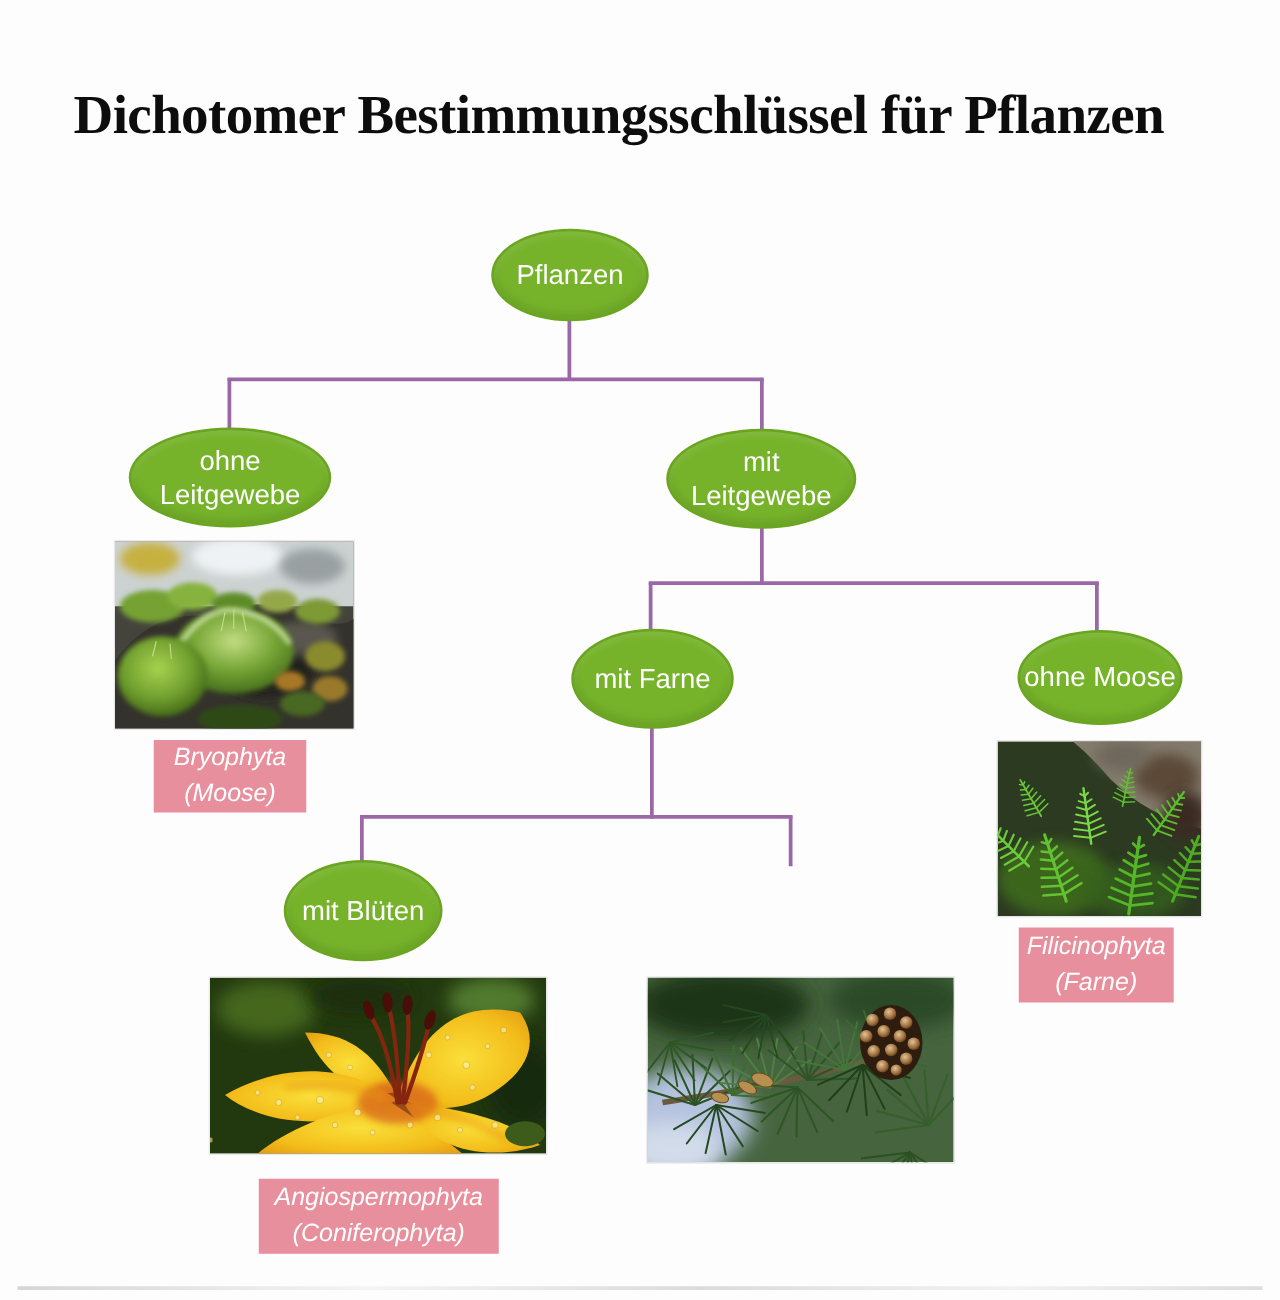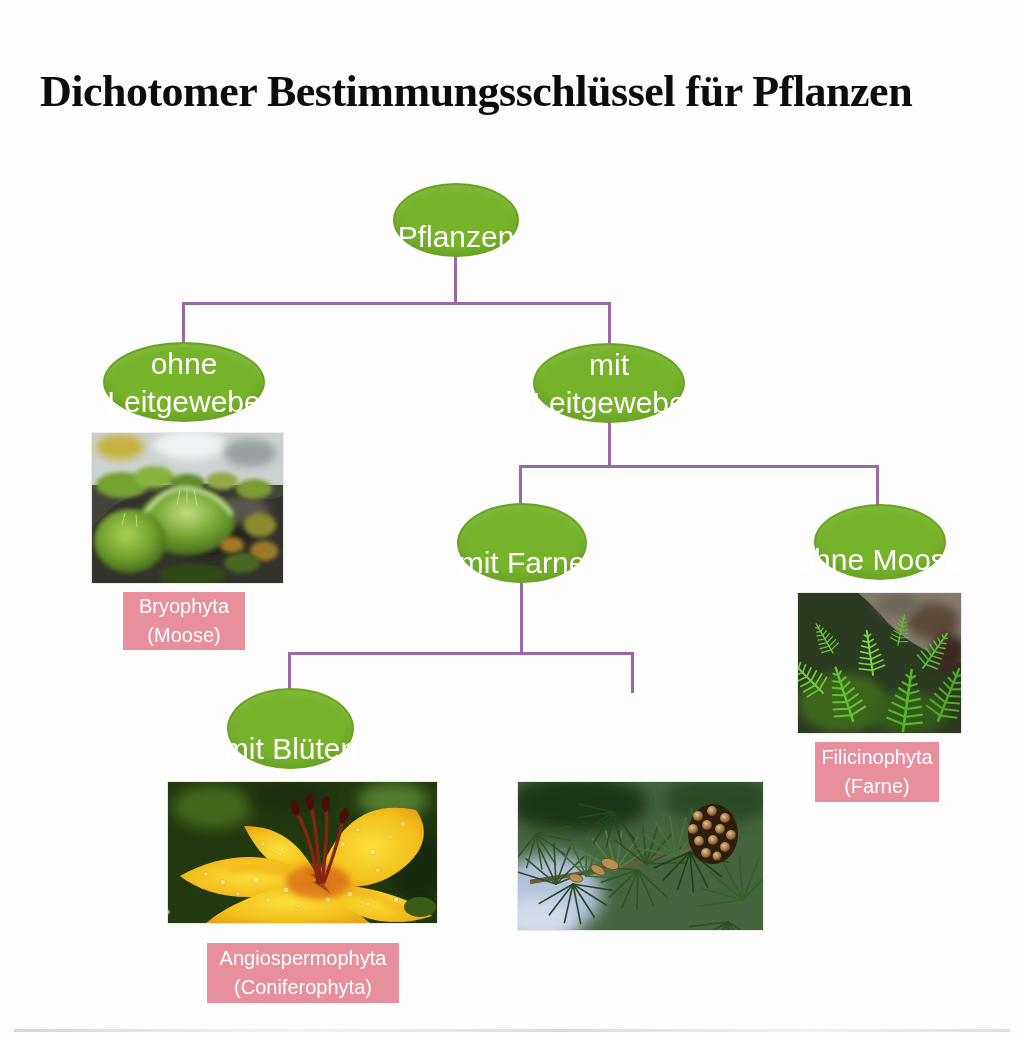--- a/index.html
+++ b/index.html
@@ -6,34 +6,34 @@
     --node-fill:#76b32a; --node-border:#69a51e; --node-text:#ffffff;
     --connector:#9a68a6; --result-bg:#e88f9e; --result-text:#ffffff;
     --title-color:#0d0d0d; --background:#fdfdfd;
   }
   html,body{margin:0;padding:0;}
   body{width:1024px;height:1040px;background:var(--background);
        font-family:"Liberation Sans",sans-serif;overflow:hidden;}
   .canvas{position:relative;width:1024px;height:1040px;}
   .title{position:absolute;left:0;top:66px;width:952px;text-align:center;
          font-family:"Liberation Serif",serif;font-weight:bold;font-size:44px;
-         letter-spacing:-0.5px;color:var(--title-color);white-space:nowrap;}
+         letter-spacing:-0.5px;color:var(--title-color);white-space:nowrap;padding-left:19px;}
   .node{position:absolute;border-radius:50%;background:var(--node-fill);
         border:2px solid var(--node-border);box-sizing:border-box;
         box-shadow:inset 0 -4px 8px rgba(0,0,0,0.10), inset 0 3px 6px rgba(255,255,255,0.12);
         color:var(--node-text);display:flex;flex-direction:column;align-items:center;
-        justify-content:flex-end;text-align:center;font-size:30px;line-height:1.25;}
+        justify-content:center;text-align:center;font-size:22px;line-height:1.25;}
   .node .nl{white-space:nowrap;}
   .line{position:absolute;background:var(--connector);}
   .photo{position:absolute;overflow:hidden;box-shadow:0 0 0 1px rgba(0,0,0,0.08);}
   .photo svg{display:block;width:100%;height:100%;}
   .result{position:absolute;background:var(--result-bg);color:var(--result-text);
           display:flex;flex-direction:column;align-items:center;justify-content:center;
           text-align:center;font-size:20px;line-height:1.45;}
-  .result .rl{white-space:nowrap;}
+  .result .rl{white-space:nowrap;font-style:italic;}
   .bottom-edge{position:absolute;left:14px;top:1029px;width:996px;height:3px;
           background:linear-gradient(90deg,rgba(130,130,130,.32),rgba(180,180,180,.12) 28%,
           rgba(140,140,140,.30) 55%,rgba(175,175,175,.14) 80%,rgba(140,140,140,.28));}
 </style>
 </head>
 <body>
 
 <div class="canvas">
 
   <div class="title">Dichotomer Bestimmungsschlüssel für Pflanzen</div>

